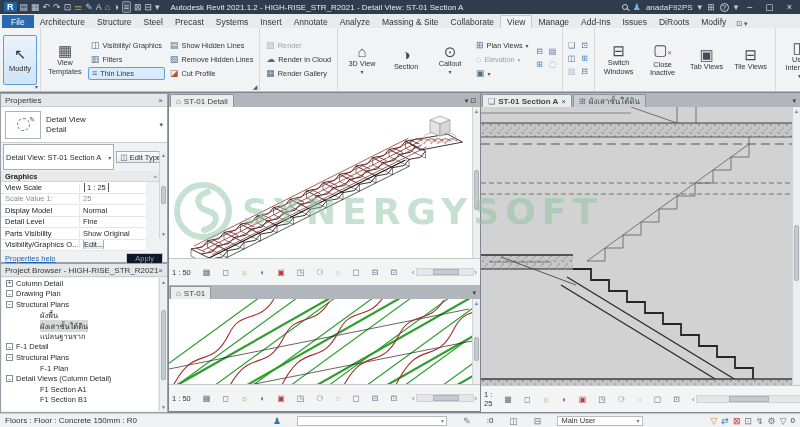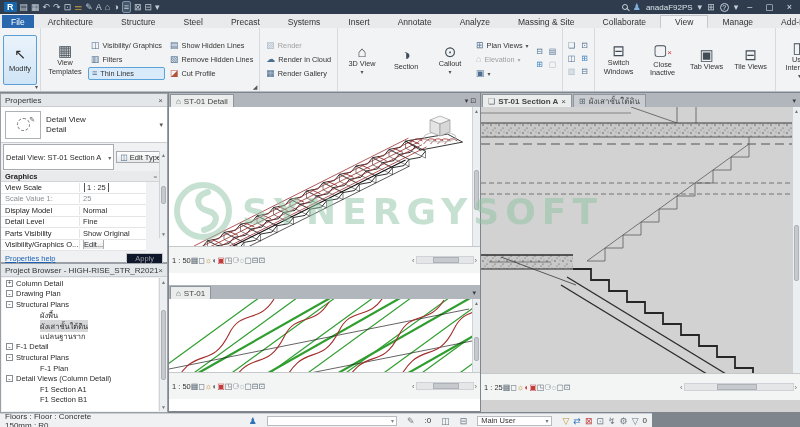--- a/index.html
+++ b/index.html
@@ -11,21 +11,21 @@
 .rlogo{background:#1766ab;color:#fff;font-weight:bold;font-size:9px;padding:0 3px;border-radius:1px}
 .qhl{background:#46576a;border:1px solid #7e97ad;border-radius:2px;padding:0 1px}
 #apptitle{margin-left:8px;white-space:nowrap;color:#e8edf2}
 .tright{margin-left:auto;display:flex;align-items:center;gap:5px}
 .mag{width:6px;height:6px;border:1px solid #c6d0d9;border-radius:50%;position:relative;display:inline-block}
 .mag::after{content:"";position:absolute;width:4px;height:1px;background:#c6d0d9;right:-3px;bottom:-1px;transform:rotate(45deg)}
 .helpc{border:1px solid #c6d0d9;border-radius:50%;width:9px;height:9px;display:inline-flex;align-items:center;justify-content:center;font-size:7px}
 .winbtn{padding:0 4px;font-size:9px}
 
 #tabrow{position:absolute;left:0;top:14px;width:800px;height:14px;background:#e8eaec;display:flex;align-items:flex-end;font-size:8.5px;color:#333;padding-left:2px}
-.rtab{height:13px;display:flex;align-items:center;padding:0 14px;white-space:nowrap}
+.rtab{height:13px;display:flex;align-items:center;padding:0 6px;white-space:nowrap}
 .rtab.file{background:#2968ae;color:#fff;padding:0 9px}
 .rtab.act{background:#f2f3f4;border:1px solid #c5c9cd;border-bottom:none}
 .tabchev{margin-left:4px;color:#555;font-size:7px}
 
 #ribbon{position:absolute;left:0;top:28px;width:800px;height:64px;background:#f2f3f4;border-bottom:1px solid #b9bec4;display:flex;align-items:stretch}
 .rgroup{display:flex;align-items:center;border-right:1px solid #d8dadd;padding:2px 3px;position:relative;gap:2px}
 .bigbtn{width:42px;display:flex;flex-direction:column;align-items:center;justify-content:center;text-align:center;font-size:7.3px;line-height:1.1;gap:1px;color:#333}
 .bigbtn .ic{font-size:15px;line-height:15px;color:#404c56}
 .stack{display:flex;flex-direction:column;justify-content:center;gap:1px}
 .rrow{display:flex;align-items:center;gap:3px;font-size:7.3px;height:13px;padding:0 3px;white-space:nowrap;color:#333}
@@ -74,31 +74,31 @@
 
 .pane{position:absolute;background:#fff;overflow:hidden}
 .tabbar{position:absolute;left:0;right:0;top:0;height:14px;background:#b1b6bc;display:flex;align-items:flex-end;padding-left:1px;gap:1px;font-size:8px}
 .vtab{height:13px;background:#ebecec;border:1px solid #8f959c;border-bottom:none;display:flex;align-items:center;gap:3px;padding:0 5px;white-space:nowrap}
 .vtab.inact{background:#c9cdd2;color:#3a3a3a}
 .vtab .vic{font-size:8px;color:#5b6possible770}
 .vtab .vic{font-size:8px;color:#5b6770}
 .vtab .tx{font-size:8px;color:#444}
 .tabmore{margin-left:auto;margin-bottom:2px;padding-right:4px;font-size:7px;color:#3c3c3c}
 .canvas{position:absolute;left:0;top:14px}
-.viewbar{position:absolute;left:0;right:0;bottom:12px;height:27px;background:#f3f4f4;border-top:1px solid #c6c9cc;display:flex;align-items:center;gap:0;padding:0 3px;font-size:7.5px;color:#333}
+.viewbar{position:absolute;left:0;right:0;bottom:0;height:27px;background:#f3f4f4;border-top:1px solid #c6c9cc;display:flex;align-items:center;gap:12px;padding:0 3px;font-size:7.5px;color:#333}
 .vbicon{font-size:8px;color:#5d6possible}
 .vbicon{font-size:8px;color:#5d6a76}
 .vbicon.red{color:#c23b3b}
 .vbicon.yel{color:#c0922e}
 .hsc{margin-left:auto;display:flex;align-items:center;gap:1px;color:#666}
 .htrack{width:58px;height:8px;background:#e4e6e8;border:1px solid #cfd2d6;position:relative}
 .hthumb{position:absolute;left:30%;width:26px;height:6px;top:0;background:#c6cace;border:1px solid #aeb2b6}
 .viewcube{position:absolute;right:12px;top:5px}
 
-#statusbar{position:absolute;left:0;bottom:0;width:652px;height:14px;background:#eff1f2;border-top:1px solid #c9cdd2;display:flex;align-items:center;gap:10px;padding:0 5px;font-size:8px;color:#333}
+#statusbar{position:absolute;left:0;bottom:0;width:800px;height:14px;background:#eff1f2;border-top:1px solid #c9cdd2;display:flex;align-items:center;gap:16px;padding:0 5px;font-size:8px;color:#333}
 .sic{font-size:9px;color:#6b7680}
 .sic.blue{color:#2f72b8}
 .sic.yel{color:#c0922e}
 .sic.red{color:#c23b3b}
 .sinput{width:150px;height:10px;background:#fff;border:1px solid #b8bcc0;display:flex;align-items:center;justify-content:flex-end;padding:0 2px;color:#888;font-size:6px}
 .ssel{width:86px;height:10px;background:#fff;border:1px solid #b8bcc0;display:flex;align-items:center;padding:0 3px;font-size:7.5px}
 .ssel .cv{margin-left:auto;color:#777;font-size:6px}
 
 #watermark{position:absolute;left:172px;top:180px;display:flex;align-items:center;gap:8px;opacity:.5;pointer-events:none;z-index:6}
 #wmtext{font-size:36px;font-weight:bold;letter-spacing:6px;color:#8fc3a4;font-family:"DejaVu Sans",sans-serif}
@@ -117,20 +117,21 @@
     <span class="qi">⊡</span>
     <span class="qi yel" style="color:#c9a23a">⚌</span>
     <span class="qi">✎</span>
     <span class="qi">A</span>
     <span class="qi">⌂</span>
     <span class="qi">◑</span>
     <span class="qi qhl">≡</span>
     <span class="qi">⊠</span>
     <span class="qi">⊟</span>
     <span class="qi">▾</span>
+    <span id="apptitle">Autodesk Revit 2021.1.2 - HIGH-RISE_STR_R2021 - Detail View: ST-01 Section A</span>
     <span class="tright">
       <span class="mag"></span>
       <span class="qi" style="color:#7fb2e0">♟</span>
       <span>anadaF92PS</span>
       <span class="qi">▾</span>
       <span class="qi">⊞</span>
       <span class="helpc">?</span>
       <span class="qi">▾</span>
       <span class="winbtn">–</span>
       <span class="winbtn">▢</span>

